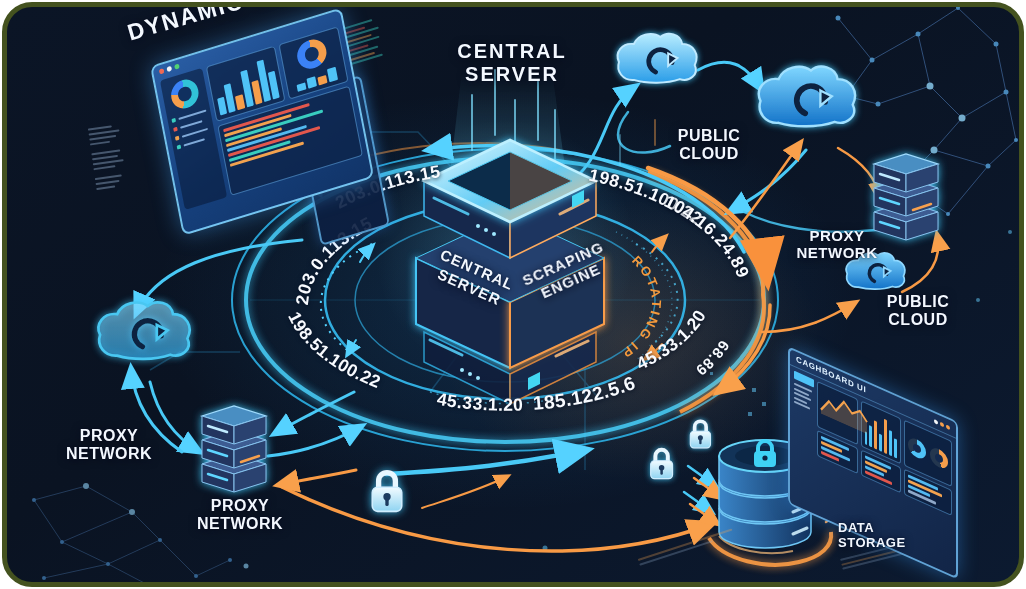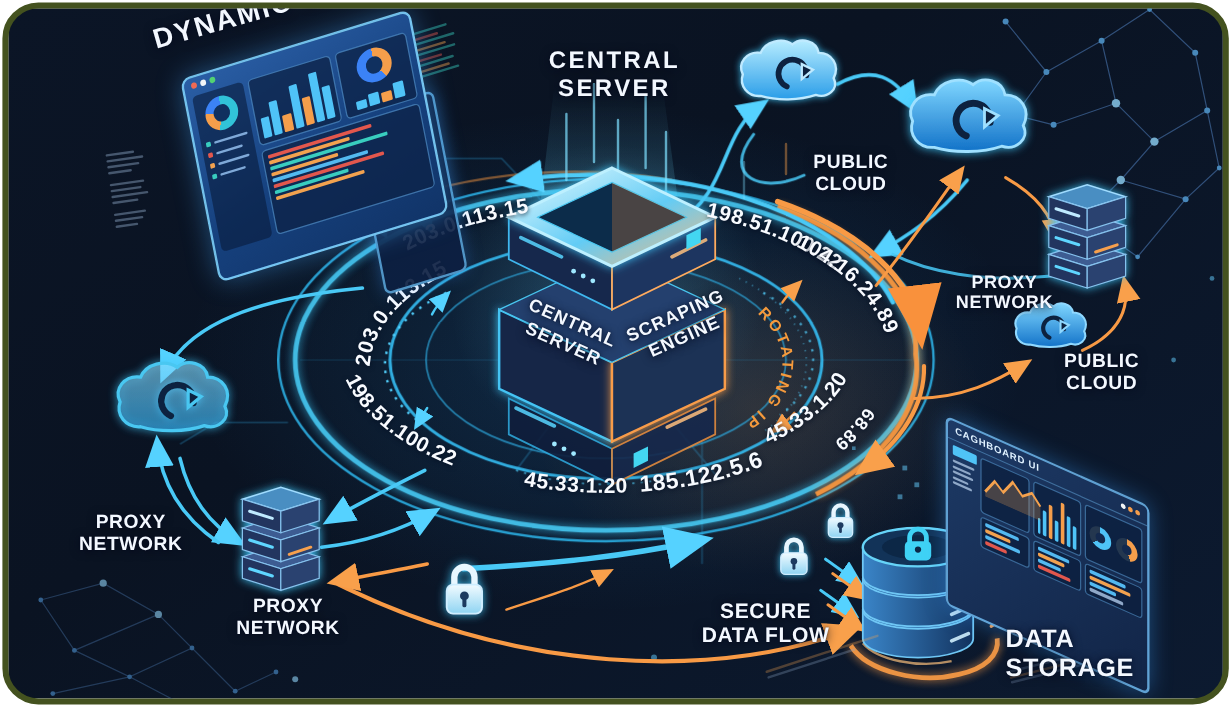--- a/index.html
+++ b/index.html
@@ -26,21 +26,21 @@
     text-shadow:0 1px 8px rgba(0,10,30,.9),0 0 2px rgba(0,10,30,.6);}
   #lbl-dynamic{left:128px;top:20px;font-size:23px;letter-spacing:1.8px;white-space:nowrap;
     transform:rotate(-16deg);transform-origin:0 50%;}
   #lbl-central-title{left:430px;top:40px;width:164px;font-size:20px;letter-spacing:2px;}
   #lbl-public-top{left:662px;top:127px;width:94px;font-size:16px;}
   #lbl-proxy-right{left:790px;top:227px;width:94px;font-size:15px;}
   #lbl-public-right{left:874px;top:293px;width:88px;font-size:16px;}
   #lbl-proxy-left{left:56px;top:427px;width:106px;font-size:16px;}
   #lbl-proxy-bottom{left:188px;top:497px;width:104px;font-size:16px;}
   #lbl-secure{left:574px;top:499px;width:128px;font-size:17.5px;}
-  #lbl-storage{left:838px;top:521px;width:104px;font-size:21px;text-align:left;}
+  #lbl-storage{left:838px;top:521px;width:104px;font-size:13px;text-align:left;}
   #lbl-face-left{left:429px;top:260px;width:88px;font-size:15px;transform:rotate(24deg);
     letter-spacing:1px;line-height:1.25;}
   #lbl-face-right{left:519px;top:254px;width:96px;font-size:15px;transform:rotate(-24deg);
     letter-spacing:1px;line-height:1.25;}
   
   #webapp{position:absolute;left:150px;top:66px;width:196px;height:168px;z-index:20;
     transform:rotate(-17deg) skewX(-6deg);transform-origin:0 0;
     background:linear-gradient(160deg,#2a5ea5,#16417e 55%,#113468);
     border:2px solid rgba(130,215,255,.85);border-radius:8px;
     box-shadow:0 0 22px rgba(70,170,255,.4);}
@@ -620,22 +620,20 @@
    <div class="lbl" id="lbl-public-top">PUBLIC
 CLOUD</div>
    <div class="lbl" id="lbl-proxy-right">PROXY
 NETWORK</div>
    <div class="lbl" id="lbl-public-right">PUBLIC
 CLOUD</div>
    <div class="lbl" id="lbl-proxy-left">PROXY
 NETWORK</div>
    <div class="lbl" id="lbl-proxy-bottom">PROXY
 NETWORK</div>
-   <div class="lbl" id="lbl-secure">SECURE
-DATA FLOW</div>
    <div class="lbl" id="lbl-storage">DATA
 STORAGE</div>
    <div class="lbl" id="lbl-face-left">CENTRAL
 SERVER</div>
    <div class="lbl" id="lbl-face-right">SCRAPING
 ENGINE</div>
 
   </div>
  </div>
 </div>

